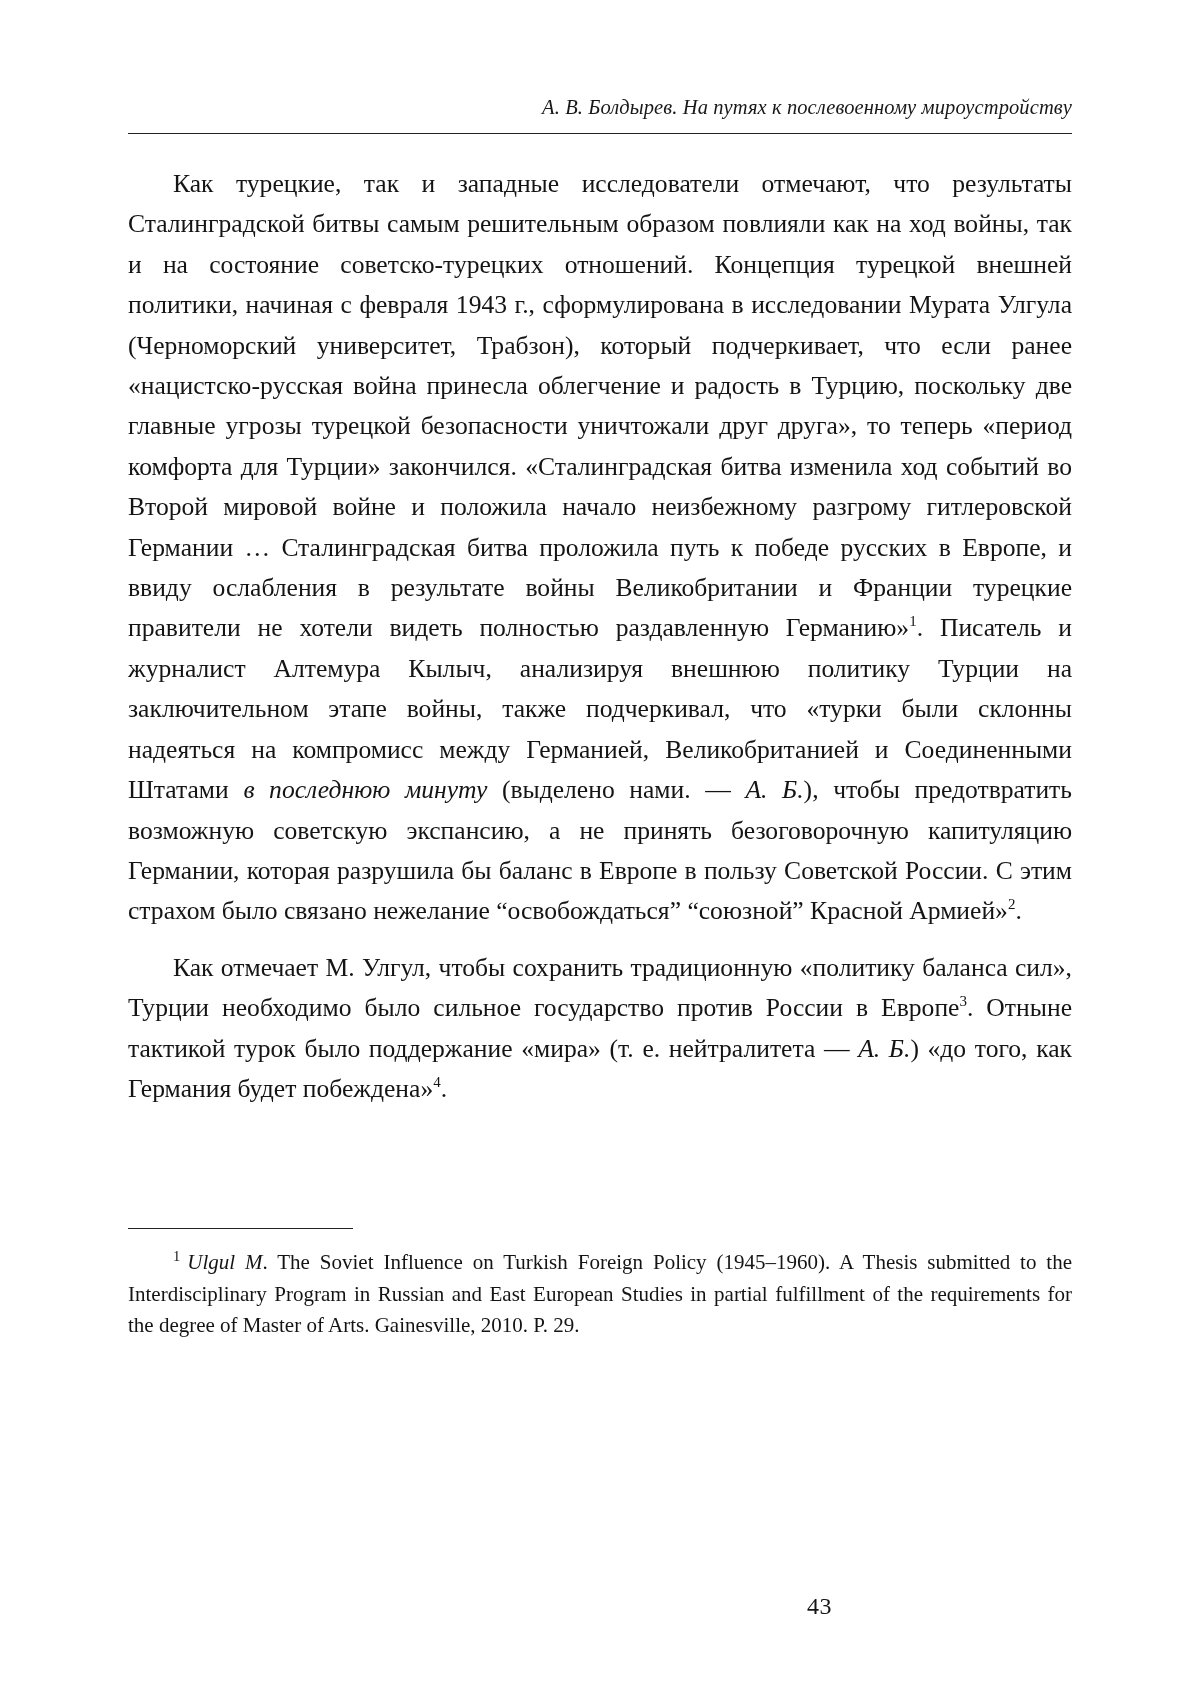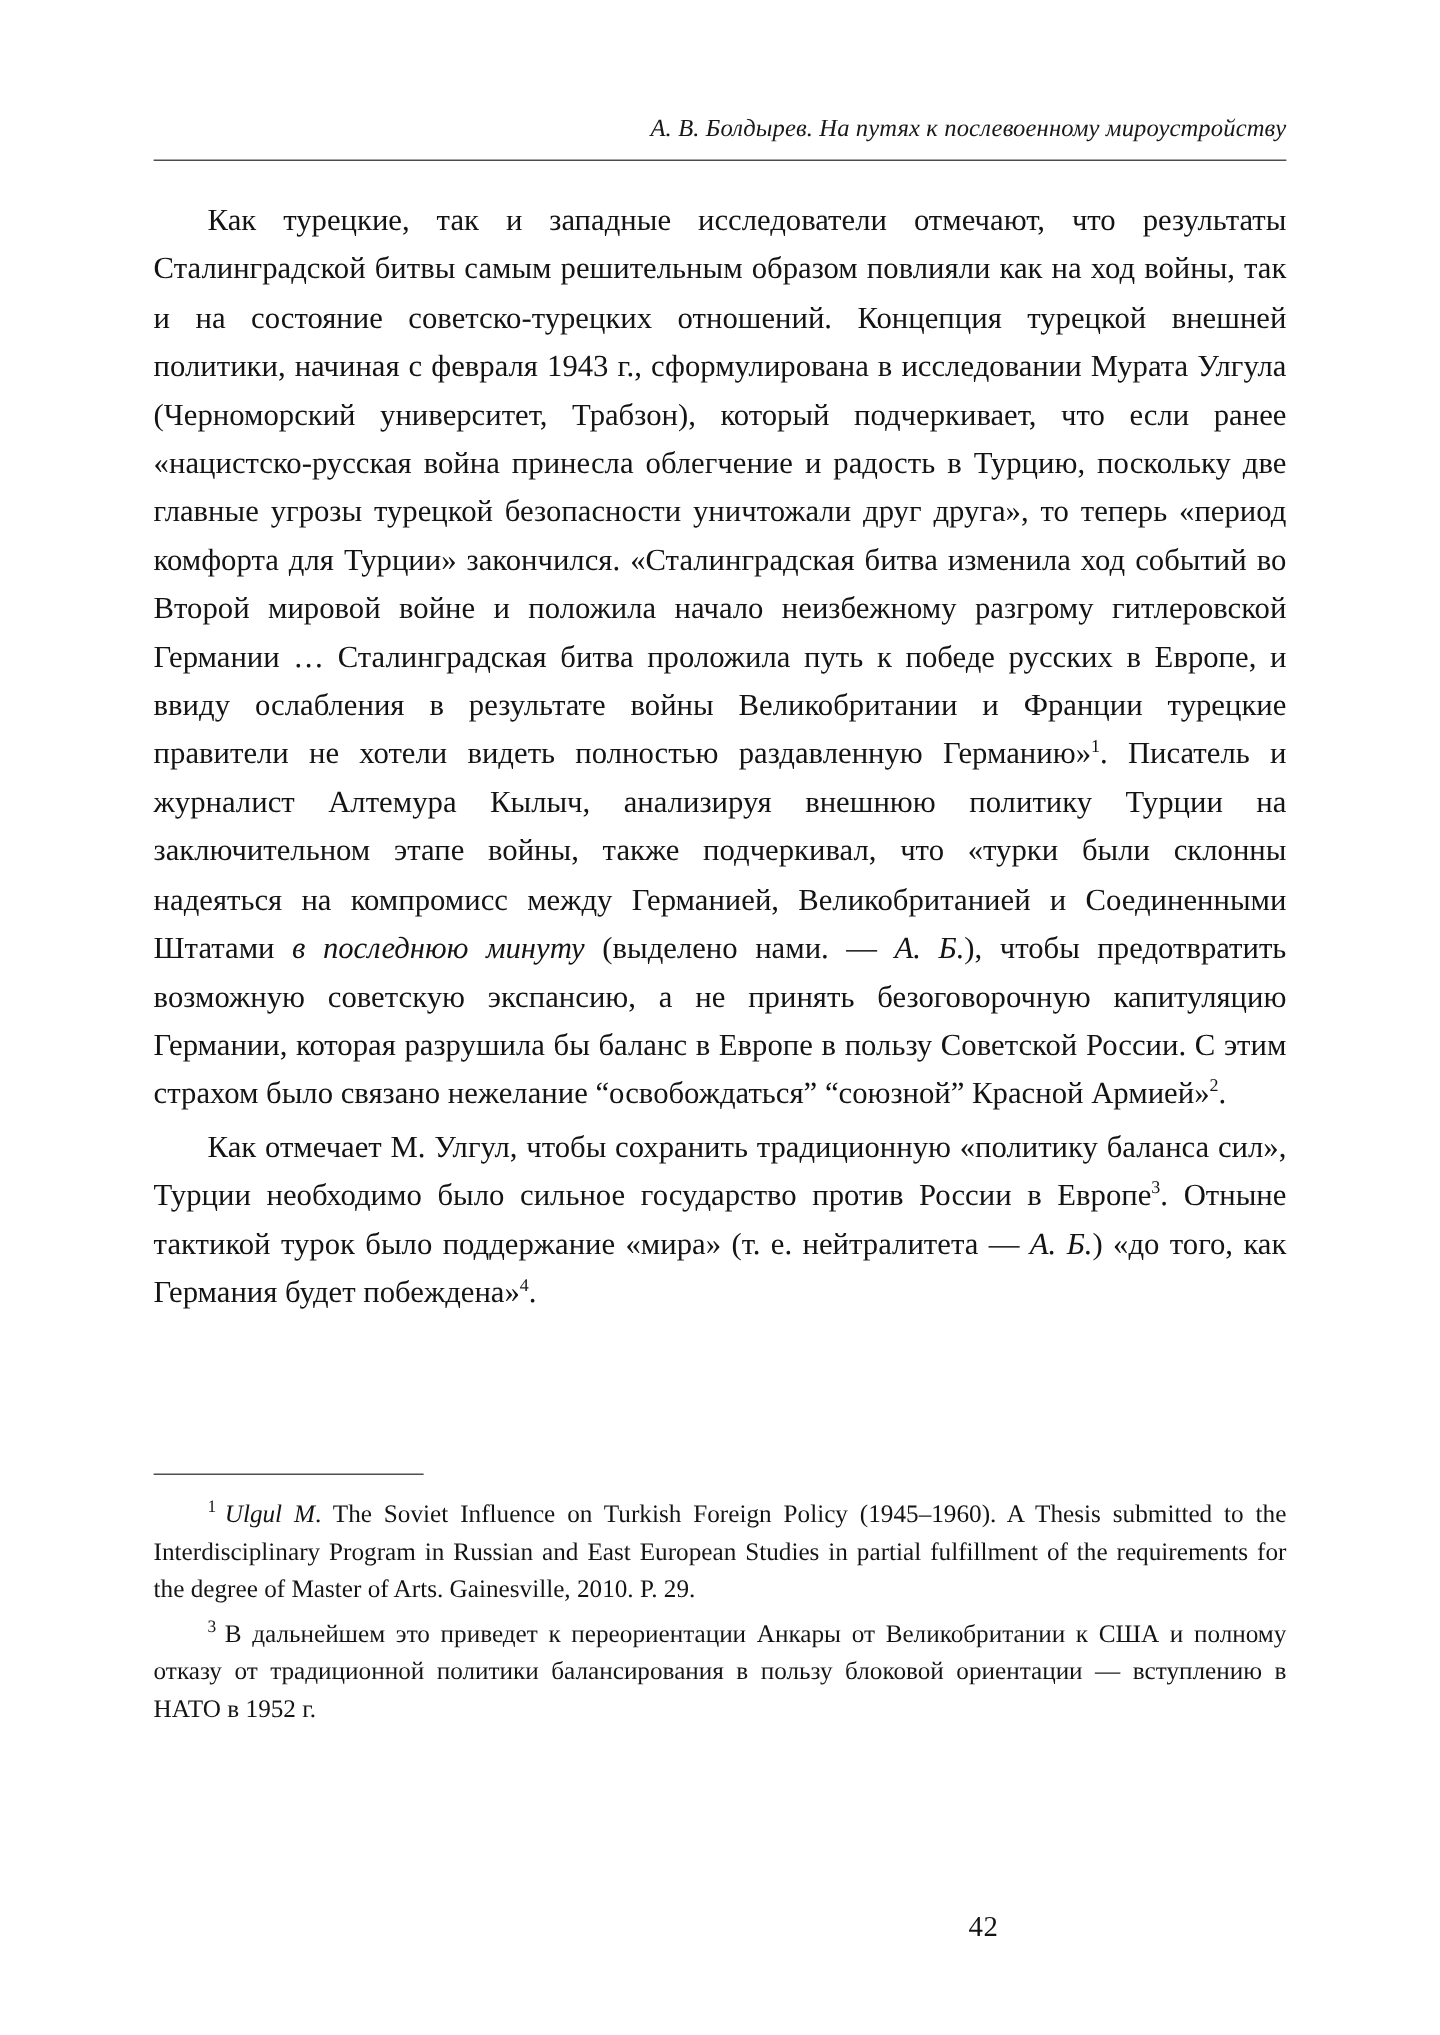--- a/index.html
+++ b/index.html
@@ -46,21 +46,21 @@
   p.body-par {
     margin: 0;
     text-align: justify;
     text-justify: inter-word;
     font-size: 25.6px;
     line-height: 40.4px;
     text-indent: 45px;
     hyphens: manual;
   }
   p.body-par + p.body-par {
-    margin-top: 4px;
+    margin-top: 16px;
   }
   .footnote-wrap {
     position: absolute;
     left: 128px;
     top: 1228px;
     width: 944px;
   }
   .fn-rule {
     border: 0;
     border-top: 1.3px solid #222;
@@ -109,19 +109,18 @@
     <p class="body-par"><span>Как отмечает М. Улгул, чтобы сохранить традиционную «политику баланса сил», Турции необходимо было сильное государство против России в Европе</span><sup class="ref">3</sup><span>. Отныне тактикой турок было поддержание «мира» (т. е. нейтралитета — </span><span class="it">А. Б.</span><span>) «до того, как Германия будет побеждена»</span><sup class="ref">4</sup><span>.</span></p>
 
   </div>
 
   <div class="footnote-wrap">
     <hr class="fn-rule">
 
     <p class="footnote"><span class="fnum">1</span><span class="it">Ulgul M</span><span>. The Soviet Influence on Turkish Foreign Policy (1945–1960). A Thesis submitted to the Interdisciplinary Program in Russian and East European Studies in partial fulfillment of the requirements for the degree of Master of Arts. Gainesville, 2010. P. 29.</span></p>
 
 
-    <p class="footnote"><span class="fnum">3</span><span>В дальнейшем это приведет к переориентации Анкары от Великобритании к США и полному отказу от традиционной политики балансирования в пользу блоковой ориентации — вступлению в НАТО в 1952 г.</span></p>
 
   </div>
 
-  <div class="page-number">42</div>
+  <div class="page-number">43</div>
 
 </div>
 
 </body></html>

